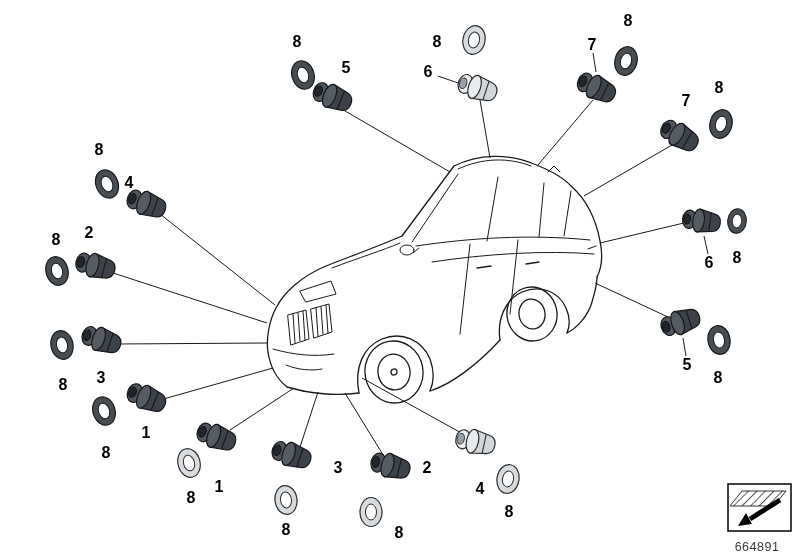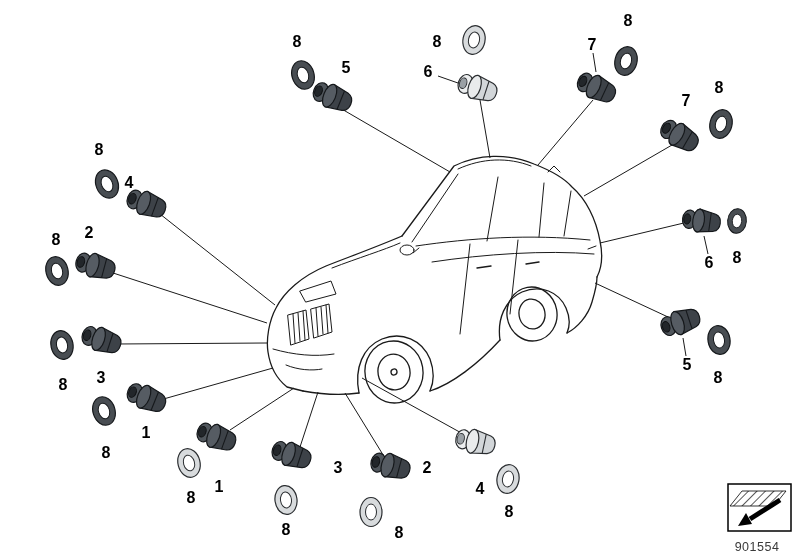--- a/index.html
+++ b/index.html
@@ -210,15 +210,15 @@
       <div class="callout" style="left: 219px; top: 487px;">1</div>
       <div class="callout" style="left: 191px; top: 498px;">8</div>
       <div class="callout" style="left: 338px; top: 468px;">3</div>
       <div class="callout" style="left: 286px; top: 530px;">8</div>
       <div class="callout" style="left: 427px; top: 468px;">2</div>
       <div class="callout" style="left: 399px; top: 533px;">8</div>
       <div class="callout" style="left: 480px; top: 489px;">4</div>
       <div class="callout" style="left: 509px; top: 512px;">8</div>
     </div>
 
-  <div class="part-number">901554</div>
+  <div class="part-number">664891</div>
 
 </div>
 
 </body></html>

